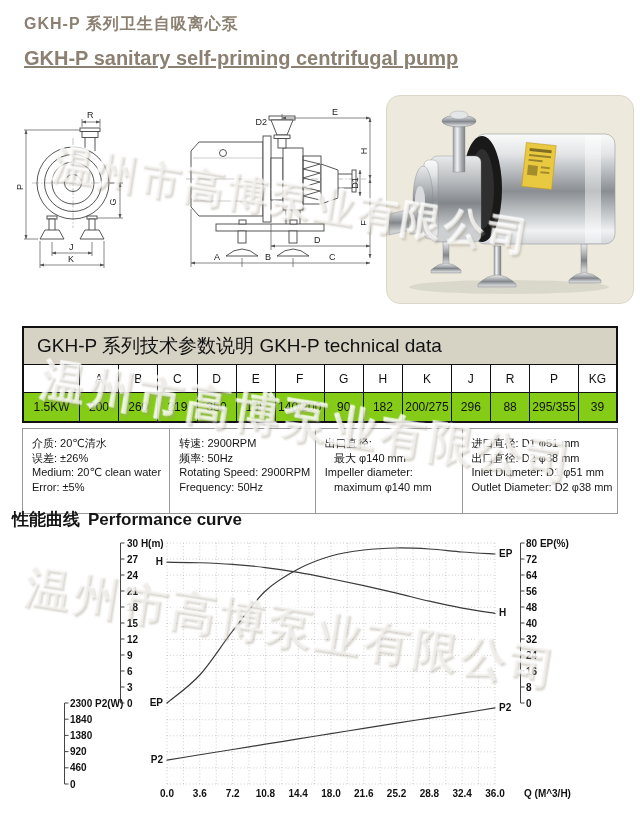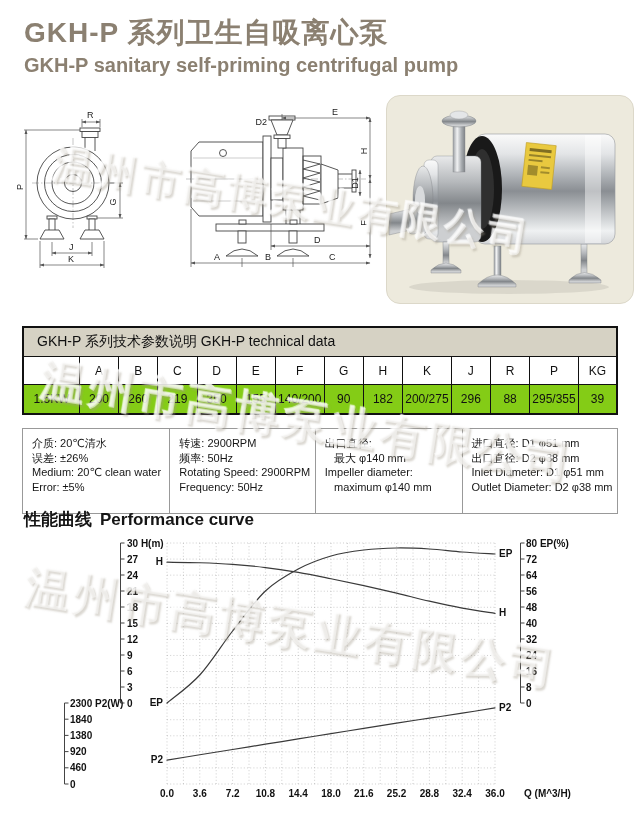--- a/index.html
+++ b/index.html
@@ -1,52 +1,52 @@
 <!DOCTYPE html>
 <html><head>
 <meta charset="utf-8">
 <style>
   html,body{margin:0;padding:0;background:#fff;}
   body{font-family:"Liberation Sans","DejaVu Sans",sans-serif;color:#111;}
   #page{position:relative;width:640px;height:827px;background:#fff;overflow:hidden;}
 
   
-  .title-cn{position:absolute;left:24px;top:14px;font-size:28px;font-weight:bold;color:#8b8071;letter-spacing:1px;}
-  .title-en{position:absolute;left:24px;top:54px;font-size:20px;font-weight:bold;color:#8b8071;}
+  .title-cn{position:absolute;left:24px;top:14px;font-size:16px;font-weight:bold;color:#8b8071;letter-spacing:1px;}
+  .title-en{position:absolute;left:24px;top:47px;font-size:20px;font-weight:bold;color:#8b8071;text-decoration:underline;}
 
   
   .photo-panel{position:absolute;left:386px;top:95px;width:246px;height:207px;background:#edeadd;border:1px solid #dcd8c9;border-radius:14px;overflow:hidden;}
   .photo-panel svg{display:block;}
 
   
   .drawing{position:absolute;left:16px;top:106px;width:360px;height:185px;}
   .drawing svg text{font:9px "Liberation Sans",sans-serif;fill:#222;}
   .part{fill:#fff;stroke:#444;stroke-width:0.9;}
   .partn{fill:none;stroke:#444;stroke-width:0.9;}
   .thin{fill:none;stroke:#999;stroke-width:0.5;}
   .cline{fill:none;stroke:#888;stroke-width:0.5;stroke-dasharray:7 2 1.5 2;}
   .dim{fill:none;stroke:#555;stroke-width:0.7;}
 
   
   .tech-table{position:absolute;left:22px;top:326px;width:596px;border-collapse:collapse;table-layout:fixed;border:2px solid #111;}
   .tech-table td{border:1px solid #111;text-align:center;font-size:12px;color:#111;overflow:hidden;white-space:nowrap;}
-  .tech-table .t-title td{background:#d6d2c4;text-align:left;font-size:14px;padding:5px 6px 5px 13px;white-space:nowrap;}
+  .tech-table .t-title td{background:#d6d2c4;text-align:left;font-size:19px;padding:5px 6px 5px 13px;white-space:nowrap;}
   .tech-table .t-head td{background:#fff;height:25px;}
   .tech-table .t-data td{background:#84cc16;height:26px;}
   col.c0{width:9.5%;} col.cw{width:8.2%;} col.cn{width:6.6%;} col.ck{width:6.5%;}
 
   
   .info-strip{position:absolute;left:22px;top:428px;width:596px;height:86px;border:1px solid #999;display:flex;box-sizing:border-box;}
   .info-col{border-right:1px solid #999;padding:7px 8px 0 9px;box-sizing:border-box;}
   .info-col:last-child{border-right:none;}
   .info-col.w1{width:24.8%;} .info-col.w2{width:24.5%;} .info-col.w3{width:24.7%;} .info-col.w4{width:26%;}
   .info-line{font-size:11px;line-height:14.5px;white-space:pre;color:#151515;}
 
   
-  .perf-heading{position:absolute;left:24px;top:508px;font-size:17px;font-weight:bold;color:#151515;}
+  .perf-heading{position:absolute;left:12px;top:508px;font-size:17px;font-weight:bold;color:#151515;}
   .perf-heading .en{margin-left:8px;}
 
   
   .chart-wrap{position:absolute;left:0;top:528px;width:524px;height:299px;}
   #chart-svg .grid{stroke:#b9b9b9;stroke-width:0.7;stroke-dasharray:1 2.2;fill:none;}
   #chart-svg .axisbar{stroke:#444;stroke-width:1;fill:none;}
   #chart-svg .curve{fill:none;stroke:#3a3a3a;stroke-width:1.2;stroke-linejoin:round;stroke-linecap:round;}
   #chart-svg text{font:bold 10px "Liberation Sans",sans-serif;fill:#111;}
 
   

